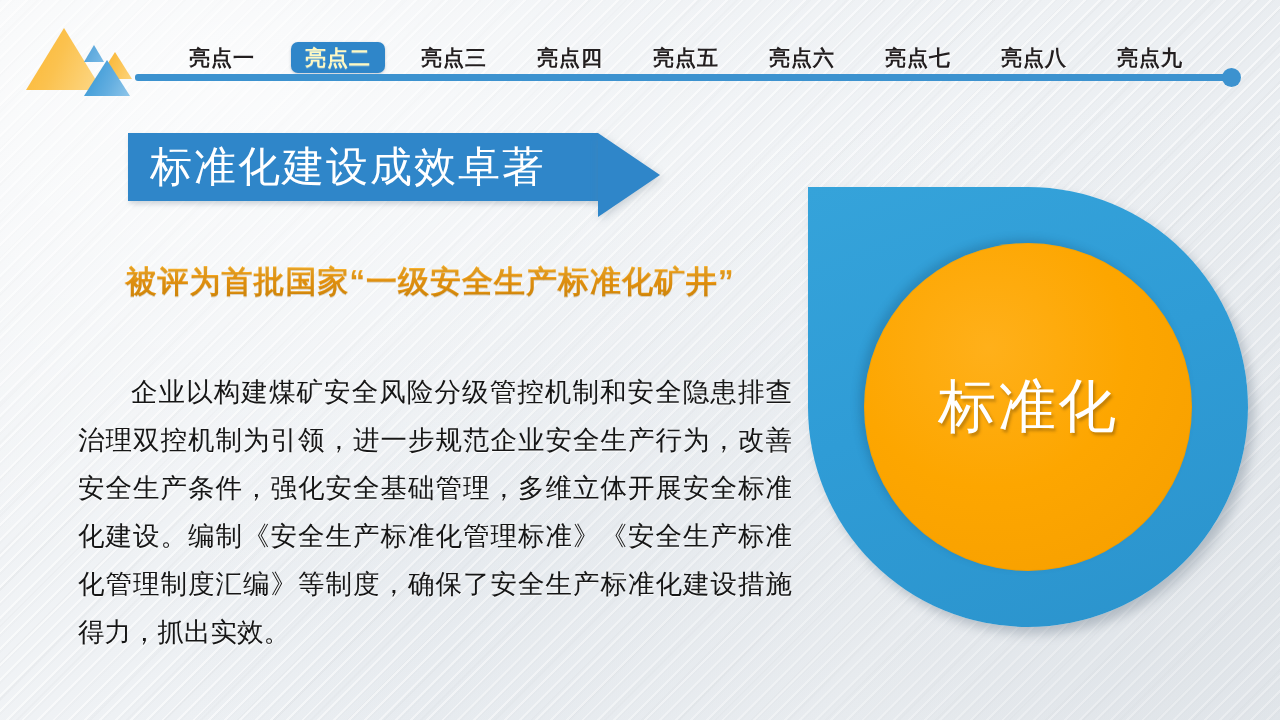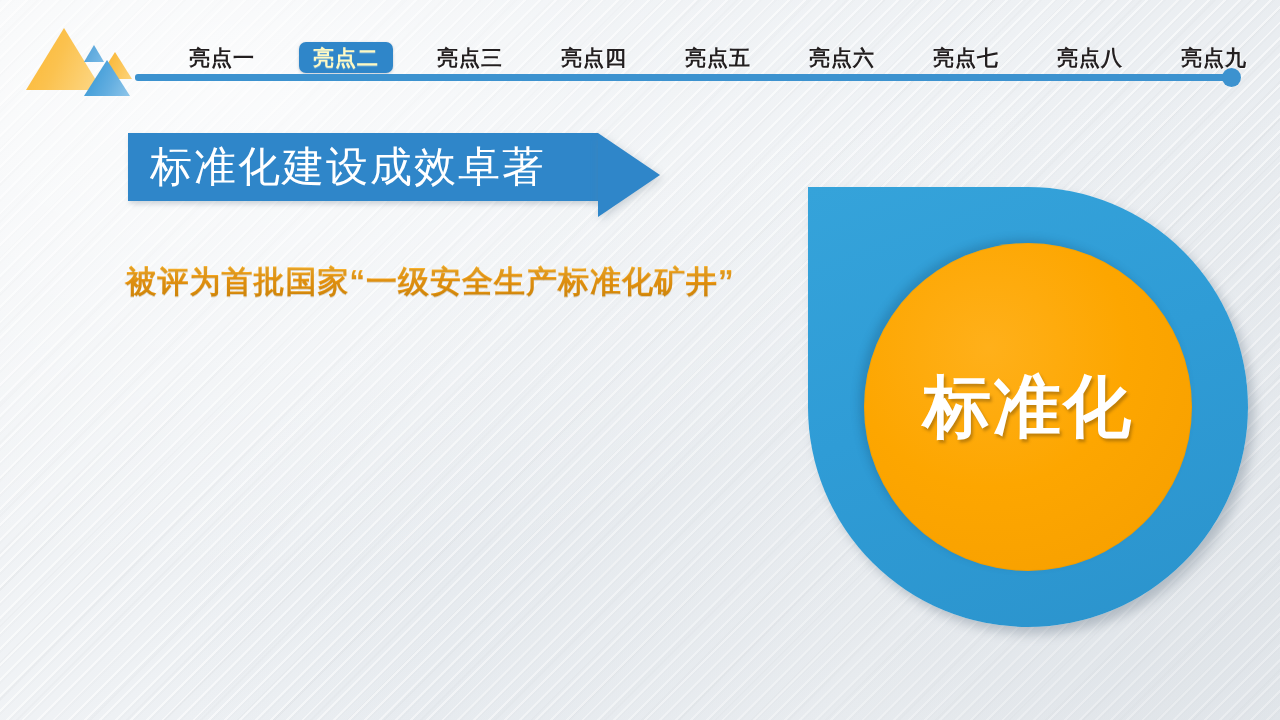--- a/index.html
+++ b/index.html
@@ -93,21 +93,21 @@
     clip-path: polygon(50% 0%, 100% 100%, 0% 100%);
     filter: drop-shadow(2px 3px 2px rgba(120,130,140,0.40));
   }
 
   .navlist {
     position: absolute;
     left: 175px;
     top: 42px;
     display: flex;
     align-items: center;
-    gap: 16px;
+    gap: 8px;
   }
   .navitem {
     font-size: 21px;
     font-weight: bold;
     color: #231f20;
     letter-spacing: 1px;
     padding: 5px 14px;
     margin-right: 14px;
     white-space: nowrap;
     text-shadow: 1px 1px 1px rgba(255,255,255,0.9);
@@ -249,22 +249,22 @@
     height: 328px;
     border-radius: 50%;
     background: radial-gradient(circle at 38% 32%, #ffb01a 0%, #fda600 46%, #f59e00 100%);
     box-shadow: inset 0 0 0 1px rgba(0,0,0,0.03), -5px -4px 9px rgba(20,60,90,0.22);
     display: flex;
     align-items: center;
     justify-content: center;
   }
   .drop-label {
     color: #ffffff;
-    font-size: 68px;
-    font-weight: bold;
+    font-size: 58px;
+    font-weight: normal;
     letter-spacing: 2px;
     text-shadow: 2px 3px 3px rgba(120,80,10,0.45);
     font-family: "DejaVu Sans", "Liberation Sans", sans-serif;
     white-space: nowrap;
   }
 </style>
 </head>
 <body>
 
 <div id="slide">
@@ -296,20 +296,21 @@
 
   <div class="banner">
     <div class="banner-text">标准化建设成效卓著</div>
   </div>
   <div class="banner-tip"></div>
 
   <div class="subtitle">
     <div class="sub-line1">被评为首批国家“一级安全生产标准化矿井”</div>
   </div>
 
+  <div class="bodytext">企业以构建煤矿安全风险分级管控机制和安全隐患排查治理双控机制为引领，进一步规范企业安全生产行为，改善安全生产条件，强化安全基础管理，多维立体开展安全标准化建设。编制《安全生产标准化管理标准》《安全生产标准化管理制度汇编》等制度，确保了安全生产标准化建设措施得力，抓出实效。</div>
 
   <div class="drop-wrap">
     <div class="drop-outer"></div>
     <div class="drop-inner">
       <span class="drop-label">标准化</span>
     </div>
   </div>
 
 </div>
 

